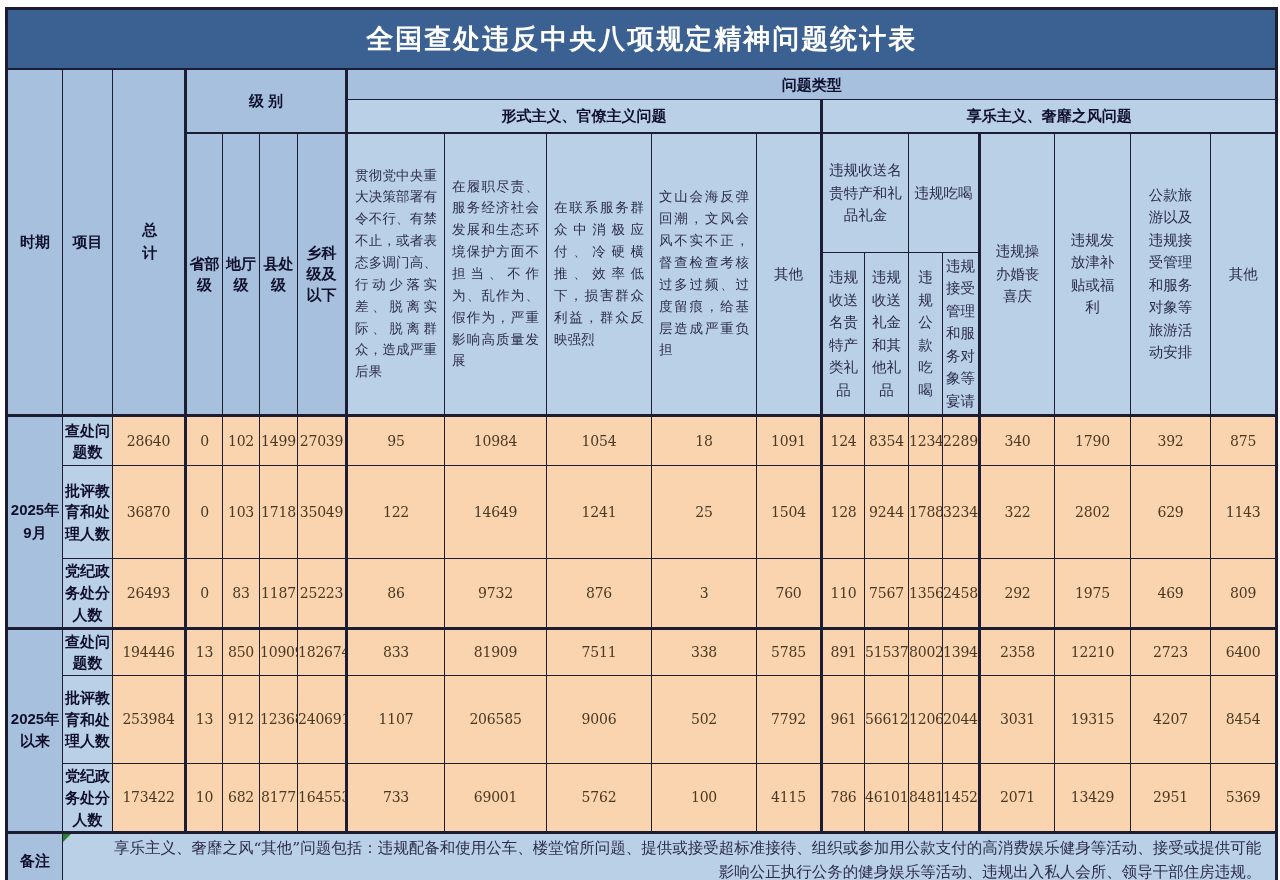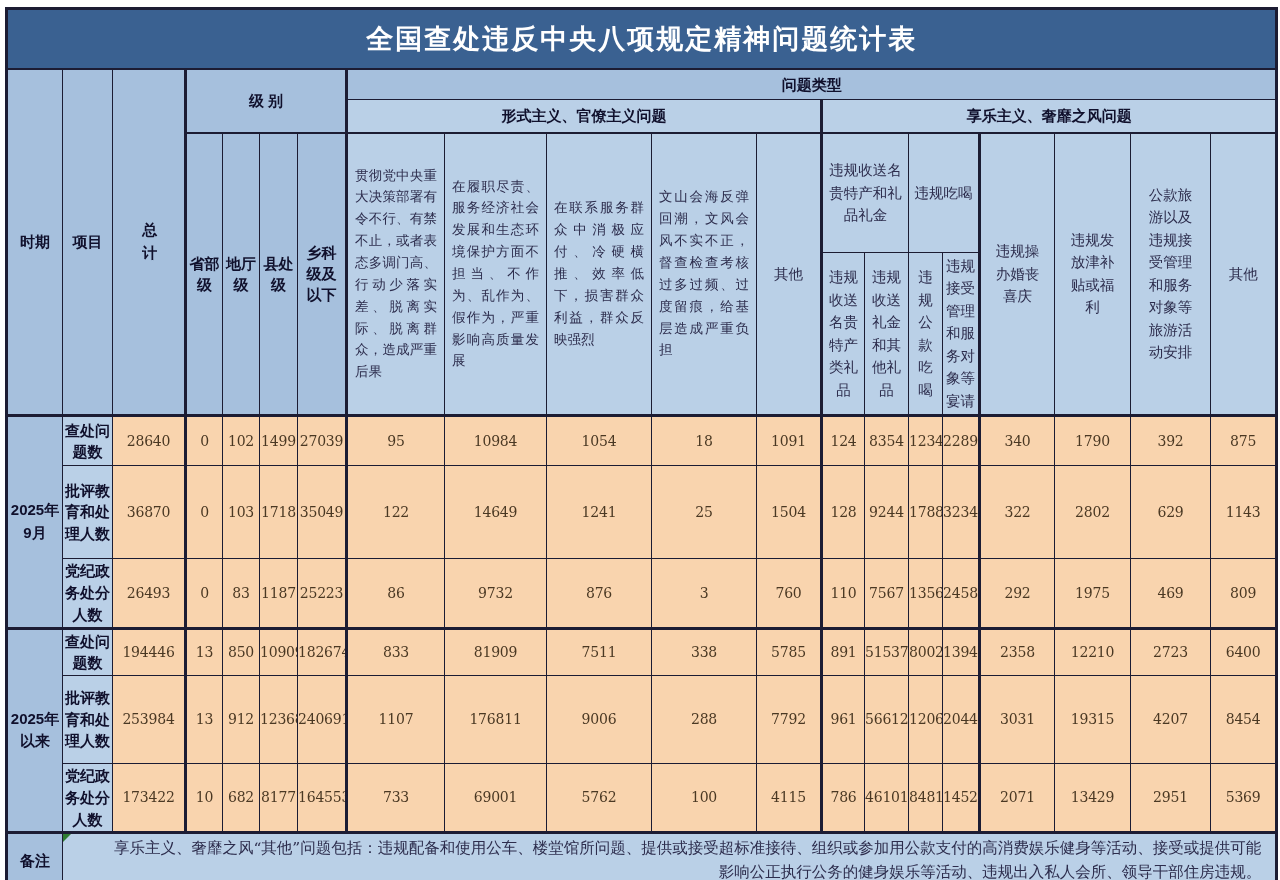--- a/index.html
+++ b/index.html
@@ -198,23 +198,23 @@
           <td class="num">6400</td>
         </tr>
   <tr class="rh-d5">
     <td class="item">批评教育和处理人数</td>
   <td class="num">253984</td>
           <td class="num tl">13</td>
           <td class="num">912</td>
           <td class="num">12368</td>
           <td class="num">240691</td>
           <td class="num tl">1107</td>
-          <td class="num">176811</td>
+          <td class="num">206585</td>
           <td class="num">9006</td>
-          <td class="num">288</td>
+          <td class="num">502</td>
           <td class="num">7792</td>
           <td class="num tl">961</td>
           <td class="num">56612</td>
           <td class="num">12061</td>
           <td class="num">20442</td>
           <td class="num tl">3031</td>
           <td class="num">19315</td>
           <td class="num">4207</td>
           <td class="num">8454</td>
         </tr>

